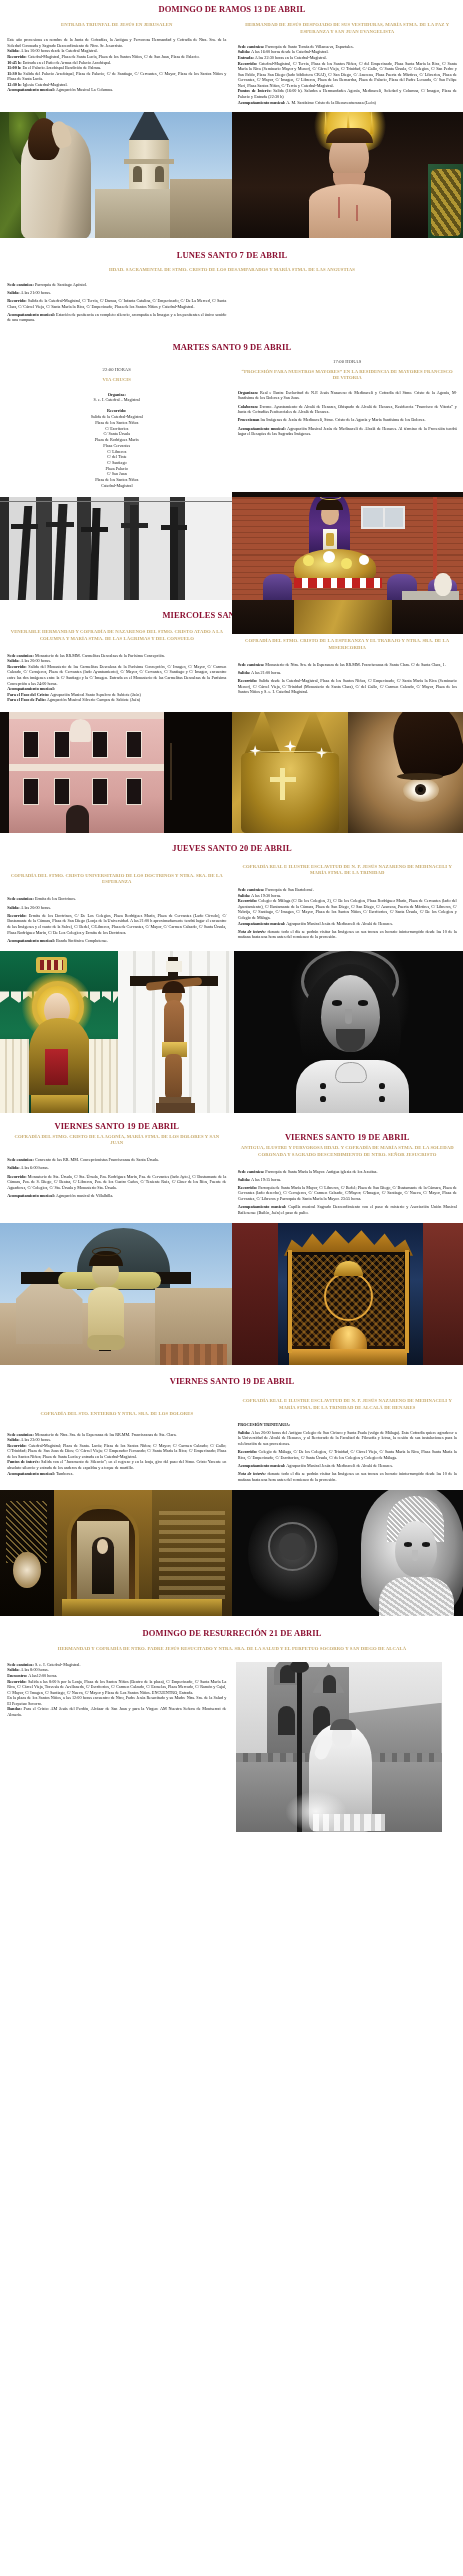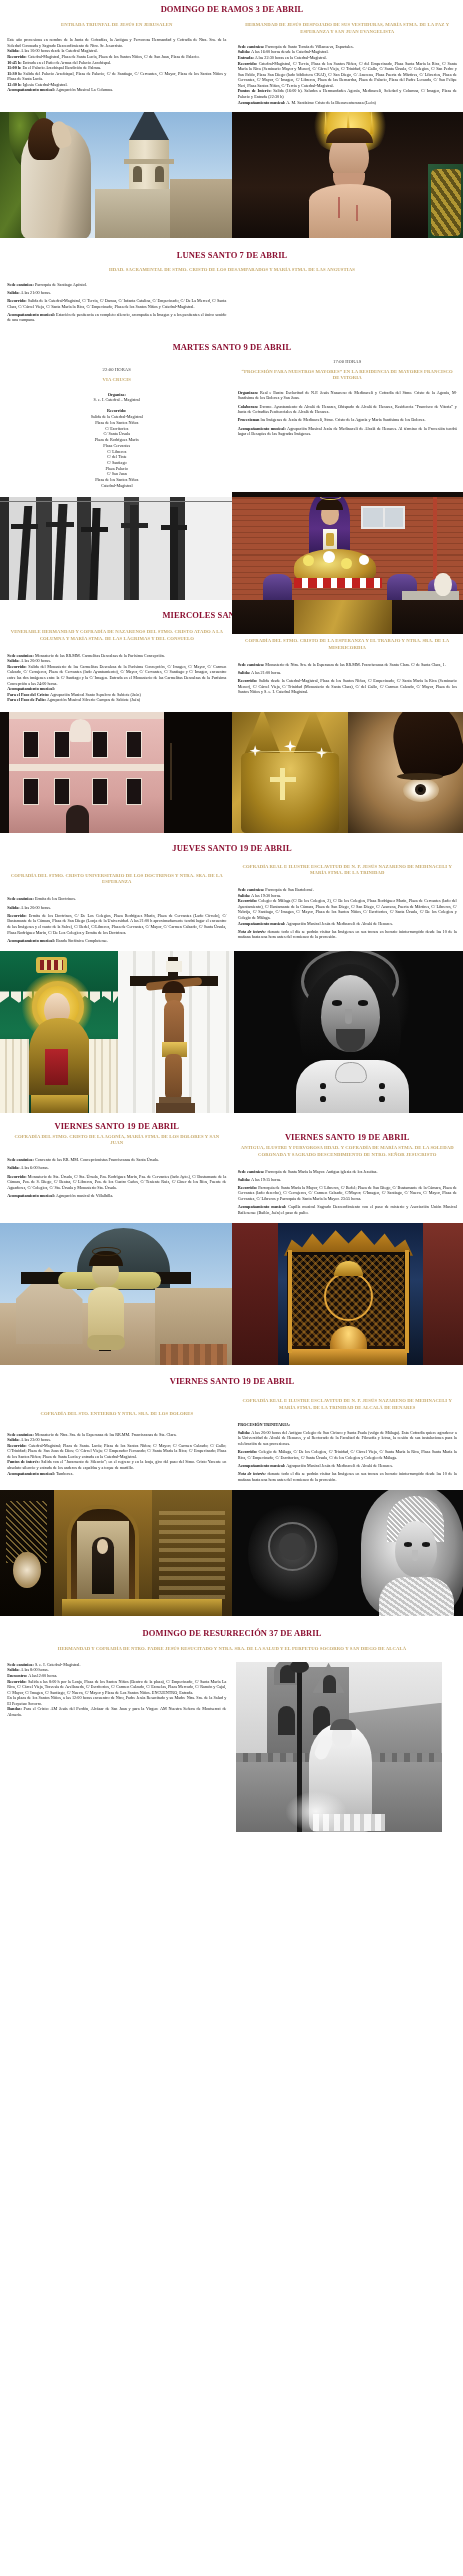--- a/index.html
+++ b/index.html
@@ -127,21 +127,21 @@
   .face { position:absolute; border-radius:50% 50% 48% 48% / 55% 55% 45% 45%; }
   .hair { position:absolute; border-radius:50% 50% 30% 30% / 60% 60% 40% 40%; }
   .cross-v { position:absolute; background:#3a2413; }
   .cross-h { position:absolute; background:#3a2413; }
 </style>
 </head>
 <body>
 
 <div class="page">
 
-  <h1 class="day-title">DOMINGO DE RAMOS 3 DE ABRIL</h1>
+  <h1 class="day-title">DOMINGO DE RAMOS 13 DE ABRIL</h1>
 
   <div class="cols" style="padding-top:5.2px;">
     <div class="col">
       <div class="hdad-title">ENTRADA TRIUNFAL DE JESÚS EN JERUSALEN</div>
       <div class="spacer-10"></div>
       <div class="body-text">
         <p><span>Este año procesiona en nombre de la Junta de Cofradías, la Antigua y Fervorosa Hermandad y Cofradía de Ntra. Sra. de la Soledad Coronada y Sagrado Descendimiento de Ntro. Sr. Jesucristo.</span></p>
         <p><b>Salida:</b><span> A las 10:00 horas desde la Catedral Magistral.</span></p>
         <p><b>Recorrido:</b><span> Catedral-Magistral, Plaza de Santa Lucía, Plaza de los Santos Niños, C/ de San Juan, Plaza de Palacio.</span></p>
         <p><b>10:45 h:</b><span> Entrada en el Patio de Armas del Palacio Arzobispal.</span></p>
@@ -399,21 +399,21 @@
         <div style="position:absolute;inset:0;background:radial-gradient(ellipse at 55% 45%,#e0bf93,#9b7546 55%,#3a2a16);"></div>
         <div style="position:absolute;left:46px;top:-10.3px;width:67px;height:77px;background:linear-gradient(#2b180c,#140a05);border-radius:48% 48% 30% 30%;transform:rotate(-14deg);"></div>
         <div style="position:absolute;left:55px;top:66px;width:36px;height:24px;border-radius:50%;background:radial-gradient(ellipse,#fdf7ea 0 30%,#c6a87d 70%,#6c5631);"></div>
         <div style="position:absolute;left:67px;top:72px;width:11.3px;height:11.3px;border-radius:50%;background:#2b2118;"></div>
         <div style="position:absolute;left:70px;top:75px;width:4.6px;height:4.6px;border-radius:50%;background:#0b0805;"></div>
         <div style="position:absolute;left:49px;top:61px;width:46px;height:7.2px;border-radius:50%;background:#3b2a16;"></div>
       </div>
     </div>
   </div>
 
-  <h1 class="day-title" style="padding-top:11.3px;">JUEVES SANTO 19 DE ABRIL</h1>
+  <h1 class="day-title" style="padding-top:11.3px;">JUEVES SANTO 20 DE ABRIL</h1>
 
   <div class="cols" style="margin-top:7.2px;">
     <div class="col">
       <div style="height:9.3px;"></div>
       <div class="hdad-title">COFRADÍA DEL STMO. CRISTO UNIVERSITARIO DE LOS DOCTRINOS Y NTRA. SRA. DE LA ESPERANZA</div>
       <div class="spacer-14"></div>
       <div class="body-text">
         <p><b>Sede canónica:</b><span> Ermita de los Doctrinos.</span></p>
         <span class="gap"></span>
         <p><b>Salida:</b><span> A las 20:00 horas.</span></p>
@@ -614,21 +614,21 @@
         <div style="position:absolute;left:155px;top:5.2px;width:57px;height:46px;background:repeating-linear-gradient(45deg,#fff 0 1.5px,#b9b9b9 1.5px 3.6px);border-radius:28px 28px 0 0;opacity:.9;"></div>
         <div class="face" style="left:163px;top:31px;width:42px;height:56px;background:linear-gradient(#e5e5e5,#a5a5a5);"></div>
         <div style="position:absolute;left:172px;top:52px;width:8.2px;height:4.6px;border-radius:50%;background:#161616;"></div>
         <div style="position:absolute;left:190px;top:52px;width:8.2px;height:4.6px;border-radius:50%;background:#161616;"></div>
         <div style="position:absolute;left:180px;top:60px;width:5.7px;height:10.3px;background:#bcbcbc;border-radius:0 0 3.1px 3.1px;"></div>
         <div style="position:absolute;left:147px;top:87px;width:75px;height:40px;background:repeating-linear-gradient(35deg,#f4f4f4 0 2.1px,#c5c5c5 2.1px 4.6px);border-radius:26px 26px 0 0;"></div>
       </div>
     </div>
   </div>
 
-  <h1 class="day-title" style="padding-top:12.4px;">DOMINGO DE RESURRECIÓN 37 DE ABRIL</h1>
+  <h1 class="day-title" style="padding-top:12.4px;">DOMINGO DE RESURRECIÓN 21 DE ABRIL</h1>
   <div class="hdad-title center-wide" style="margin-top:5.2px;">HERMANDAD Y COFRADÍA DE NTRO. PADRE JESÚS RESUCITADO Y NTRA. SRA. DE LA SALUD Y EL PERPETUO SOCORRO Y SAN DIEGO DE ALCALÁ</div>
 
   <div class="cols" style="margin-top:9.3px;">
     <div class="col">
       <div class="body-text">
         <p><b>Sede canónica:</b><span> S. e. I. Catedral- Magistral.</span></p>
         <p><b>Salida:</b><span> A las 8:00 horas.</span></p>
         <p><b>Encuentro:</b><span> A las12:00 horas.</span></p>
         <p><b>Recorrido:</b><span> Salida a las 8:00 h por la Lonja, Plaza de los Santos Niños (Dentro de la plaza), C/ Empecinado, C/ Santa María La Rica, C/ Cárcel Vieja, Travesía de Avellaneda, C/ Escritorios, C/ Carmen Calzado, C/ Escuelas, Plaza Mercado, C/ Ramón y Cajal, C/ Mayor, C/ Imagen, C/ Santiago, C/ Nueva, C/ Mayor y Plaza de Los Santos Niños. ENCUENTRO, Entrada.</span></p>
         <p><span>En la plaza de los Santos Niños, a las 12:00 horas encuentro de Ntro, Padre Jesús Resucitado y su Madre Ntra. Sra. de la Salud y El Perpetuo Socorro.</span></p>

